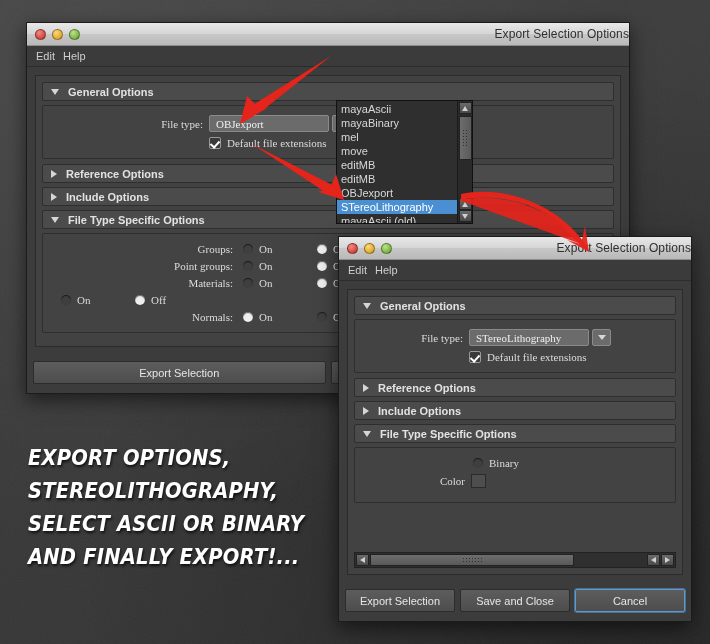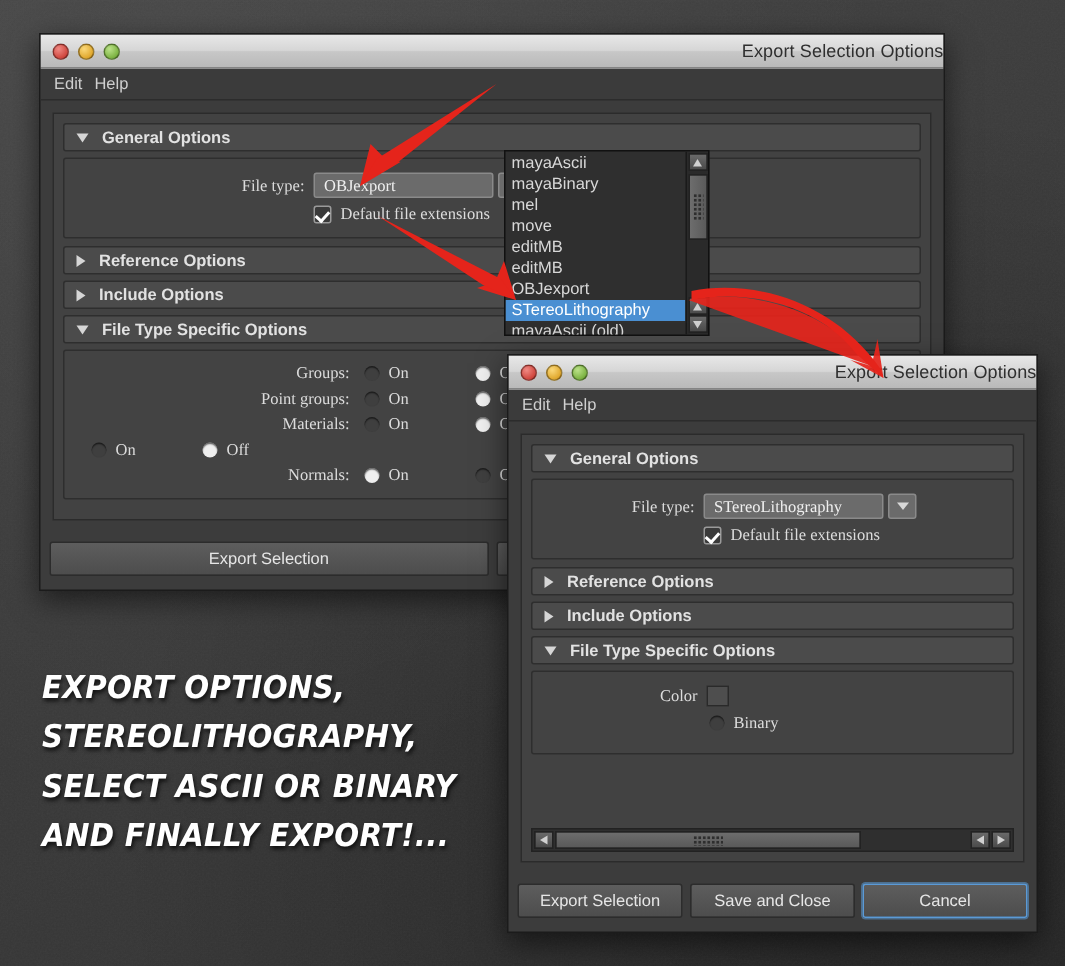--- a/index.html
+++ b/index.html
@@ -641,27 +641,27 @@
       <div class="frame-hdr">
         <span class="tri closed"></span>
         <span class="frame-title">Include Options</span>
       </div>
 
       <div class="frame-hdr">
         <span class="tri open"></span>
         <span class="frame-title">File Type Specific Options</span>
       </div>
       <div class="frame-content" style="padding:9px 8px;">
+        <div class="row" style="padding-left:110px;">
+          <span class="radio"></span>
+          <span>Binary</span>
+        </div>
         <div class="row">
           <span class="lbl-right" style="width:102px;">Color</span>
           <span class="swatch" style="margin-left:6px;"></span>
-        </div>
-        <div class="row" style="padding-left:110px;">
-          <span class="radio"></span>
-          <span>Binary</span>
         </div>
       </div>
 
       <div style="flex:1;"></div>
 
       <div class="hscroll">
         <div class="hs-btn">
             <i class="lt"></i>
           </div>
         <div class="hs-track">

